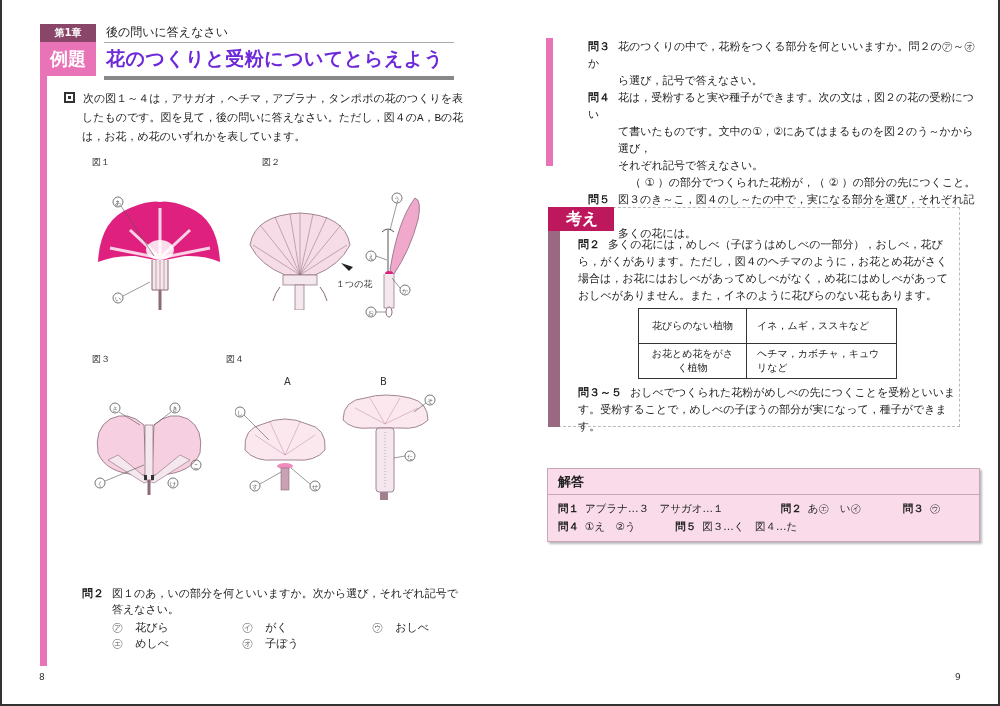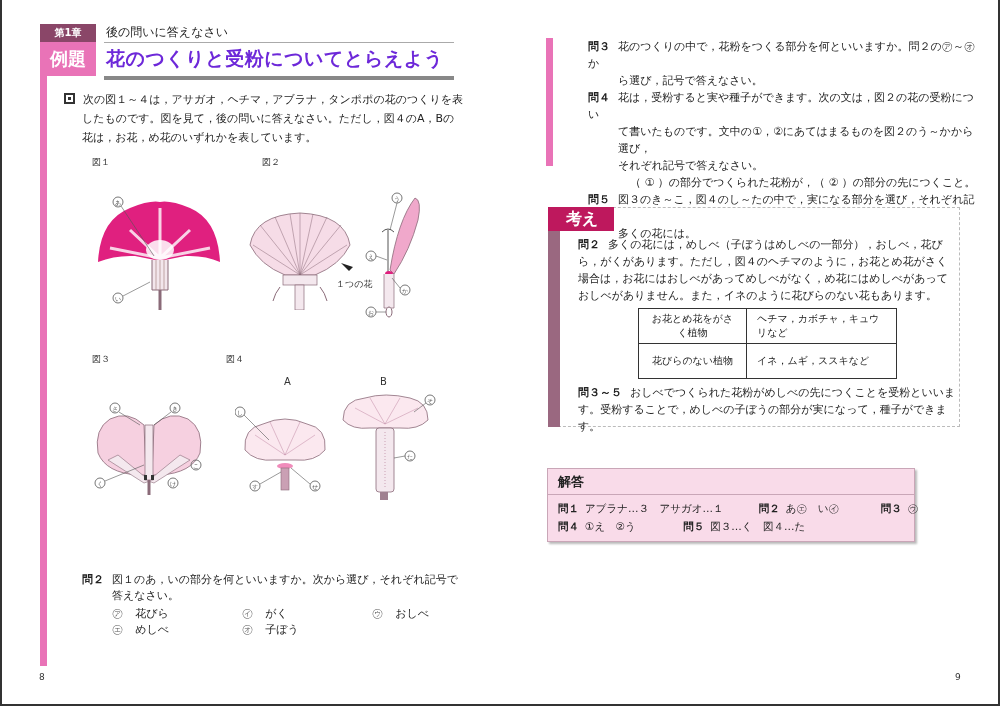--- a/index.html
+++ b/index.html
@@ -14,21 +14,21 @@
   .ex-tag { position: absolute; left: 40px; top: 42px; width: 56px; height: 34px; background: #e973b7; color: #fff; font-size: 18px; font-weight: bold; text-align: center; line-height: 34px; }
   .pink-bar-left { position: absolute; left: 40px; top: 76px; width: 7px; height: 590px; background: #e973b7; }
   .subtitle { position: absolute; left: 106px; top: 24px; font-size: 12px; color: #222; }
   .sub-line { position: absolute; left: 104px; top: 42px; width: 350px; height: 1px; background: #aaa; }
   .title { position: absolute; left: 106px; top: 46px; font-size: 19px; font-weight: bold; color: #6d28d9; letter-spacing: 0.5px; }
   .title-line { position: absolute; left: 104px; top: 76px; width: 350px; height: 4px; background: #888; }
 
   .intro { position: absolute; left: 64px; top: 90px; width: 400px; font-size: 11px; line-height: 19px; }
   .intro .ico { display: inline-block; width: 11px; height: 11px; border: 2px solid #333; margin-right: 8px; vertical-align: -1px; position: relative; }
   .intro .ico::after { content: ""; position: absolute; left: 2px; top: 2px; width: 3px; height: 3px; background: #333; }
-  .intro p { padding-left: 18px; text-indent: -18px; }
+  .intro p { padding-left: 18px; text-indent: -18px; font-family: Liberation Mono, monospace; }
 
   .fig-label { position: absolute; font-size: 9px; color: #333; }
   .fig-sub { position: absolute; font-size: 10px; color: #333; }
 
   .q-block { position: absolute; font-size: 11px; line-height: 16px; }
   .q-row { padding-left: 30px; text-indent: -30px; }
   .q-no { font-weight: bold; margin-right: 8px; }
   .choices { display: grid; grid-template-columns: 130px 130px 130px; padding-left: 30px; }
   .choices span { display: inline-block; }
   .cmark { margin-right: 12px; color: #555; }
@@ -45,21 +45,21 @@
   .kangae { position: absolute; left: 548px; top: 207px; width: 412px; height: 220px; border: 1px dashed #bbb; }
   .kangae-tag { position: absolute; left: 548px; top: 207px; width: 66px; height: 24px; background: #be185d; color: #fff; font-size: 16px; font-weight: bold; line-height: 24px; padding-left: 18px; }
   .kangae-bar { position: absolute; left: 548px; top: 231px; width: 12px; height: 196px; background: #9a6880; }
   .kangae-body { position: absolute; left: 578px; top: 236px; width: 380px; font-size: 11px; line-height: 17px; }
   .tbl { position: absolute; left: 638px; top: 308px; border-collapse: collapse; font-size: 10px; }
   .tbl td { border: 1px solid #333; height: 35px; padding: 0 10px; }
   .tbl td.c1 { width: 108px; text-align: center; }
   .tbl td.c2 { width: 150px; }
   .kangae-body2 { position: absolute; left: 578px; top: 384px; width: 380px; font-size: 11px; line-height: 17px; }
 
-  .ans { position: absolute; left: 547px; top: 468px; width: 368px; height: 74px; background: #f9dbe9; border: 1px solid #c9a6b7; box-shadow: 2px 2px 2px #bbb; }
+  .ans { position: absolute; left: 547px; top: 468px; width: 433px; height: 74px; background: #f9dbe9; border: 1px solid #c9a6b7; box-shadow: 2px 2px 2px #bbb; }
   .ans-title { position: absolute; left: 10px; top: 4px; font-size: 13px; font-weight: bold; color: #222; }
   .ans-line { position: absolute; left: 0; top: 25px; width: 100%; height: 1px; background: #c9a6b7; }
   .ans-row { position: absolute; left: 10px; font-size: 10.5px; white-space: nowrap; }
   .ans-row span { margin-right: 10px; }
   .ans-row b { font-weight: bold; margin-right: 6px; }
 </style>
 </head>
 <body>
 
 <div class="frame"></div>
@@ -198,21 +198,21 @@
     <rect x="40" y="102" width="8" height="8" fill="#a08090"></rect>
     <circle cx="90" cy="10" r="5" fill="none" stroke="#777"></circle>
       <text x="87" y="13" font-size="6" fill="#555">そ</text>
     <line x1="86" y1="13" x2="74" y2="22" stroke="#555" stroke-width="0.6"></line>
     <circle cx="70" cy="66" r="5" fill="none" stroke="#777"></circle>
       <text x="67" y="69" font-size="6" fill="#555">た</text>
     <line x1="65" y1="66" x2="54" y2="68" stroke="#555" stroke-width="0.6"></line>
   </svg>
 
   <div class="q-block" style="left:82px;top:568px;width:380px;">
-    <div class="q-row" style="margin-top:4px;"><span class="q-no">問２</span><span>図１のあ，いの部分を何といいますか。次から選び，それぞれ記号で答えなさい。</span></div>
+    <div class="q-row" style="margin-top:18px;"><span class="q-no">問２</span><span>図１のあ，いの部分を何といいますか。次から選び，それぞれ記号で答えなさい。</span></div>
     <div class="choices" style="margin-top:2px;">
       <span><span class="cmark">㋐</span><span>花びら</span></span>
       <span><span class="cmark">㋑</span><span>がく</span></span>
       <span><span class="cmark">㋒</span><span>おしべ</span></span>
       <span><span class="cmark">㋓</span><span>めしべ</span></span>
       <span><span class="cmark">㋔</span><span>子ぼう</span></span>
     </div>
   </div>
 
   <div class="page-num" style="left:39px;">8</div>
@@ -232,40 +232,40 @@
 
 <div class="kangae"></div>
 <div class="kangae-tag">考え方</div>
 <div class="kangae-bar"></div>
 <div class="kangae-body">
   <span class="q-no">問２</span><span>多くの花には，めしべ（子ぼうはめしべの一部分），おしべ，花びら，がくがあります。ただし，図４のヘチマのように，お花とめ花がさく場合は，お花にはおしべがあってめしべがなく，め花にはめしべがあっておしべがありません。また，イネのように花びらのない花もあります。</span>
 </div>
 <table class="tbl">
   <tbody>
       <tr>
+        <td class="c1">花びらのない植物</td>
+        <td class="c2">イネ，ムギ，ススキなど</td>
+      </tr>
+  <tr>
         <td class="c1">お花とめ花をがさく植物</td>
         <td class="c2">ヘチマ，カボチャ，キュウリなど</td>
-      </tr>
-  <tr>
-        <td class="c1">花びらのない植物</td>
-        <td class="c2">イネ，ムギ，ススキなど</td>
       </tr>
 </tbody>
   </table>
 <div class="kangae-body2">
   <span class="q-no">問３～５</span><span>おしべでつくられた花粉がめしべの先につくことを受粉といいます。受粉することで，めしべの子ぼうの部分が実になって，種子ができます。</span>
 </div>
 
 <div class="ans">
   <div class="ans-title">解答</div>
   <div class="ans-line"></div>
   <div class="ans-row" style="top:33px;">
     <span><b>問１</b><span>アブラナ…３　アサガオ…１</span></span>
-    <span style="margin-left:12px;"><b>問２</b><span>あ㋓　い㋑</span></span>
+    <span style="margin-left:34px;"><b>問２</b><span>あ㋓　い㋑</span></span>
     <span style="margin-left:18px;"><b>問３</b><span>㋒</span></span>
   </div>
   <div class="ans-row" style="top:51px;">
     <span><b>問４</b><span>①え　②う</span></span>
-    <span style="margin-left:24px;"><b>問５</b><span>図３…く　図４…た</span></span>
+    <span style="margin-left:16px;"><b>問５</b><span>図３…く　図４…た</span></span>
   </div>
 </div>
 
 <div class="page-num" style="left:955px;">9</div>
 
 </body></html>

